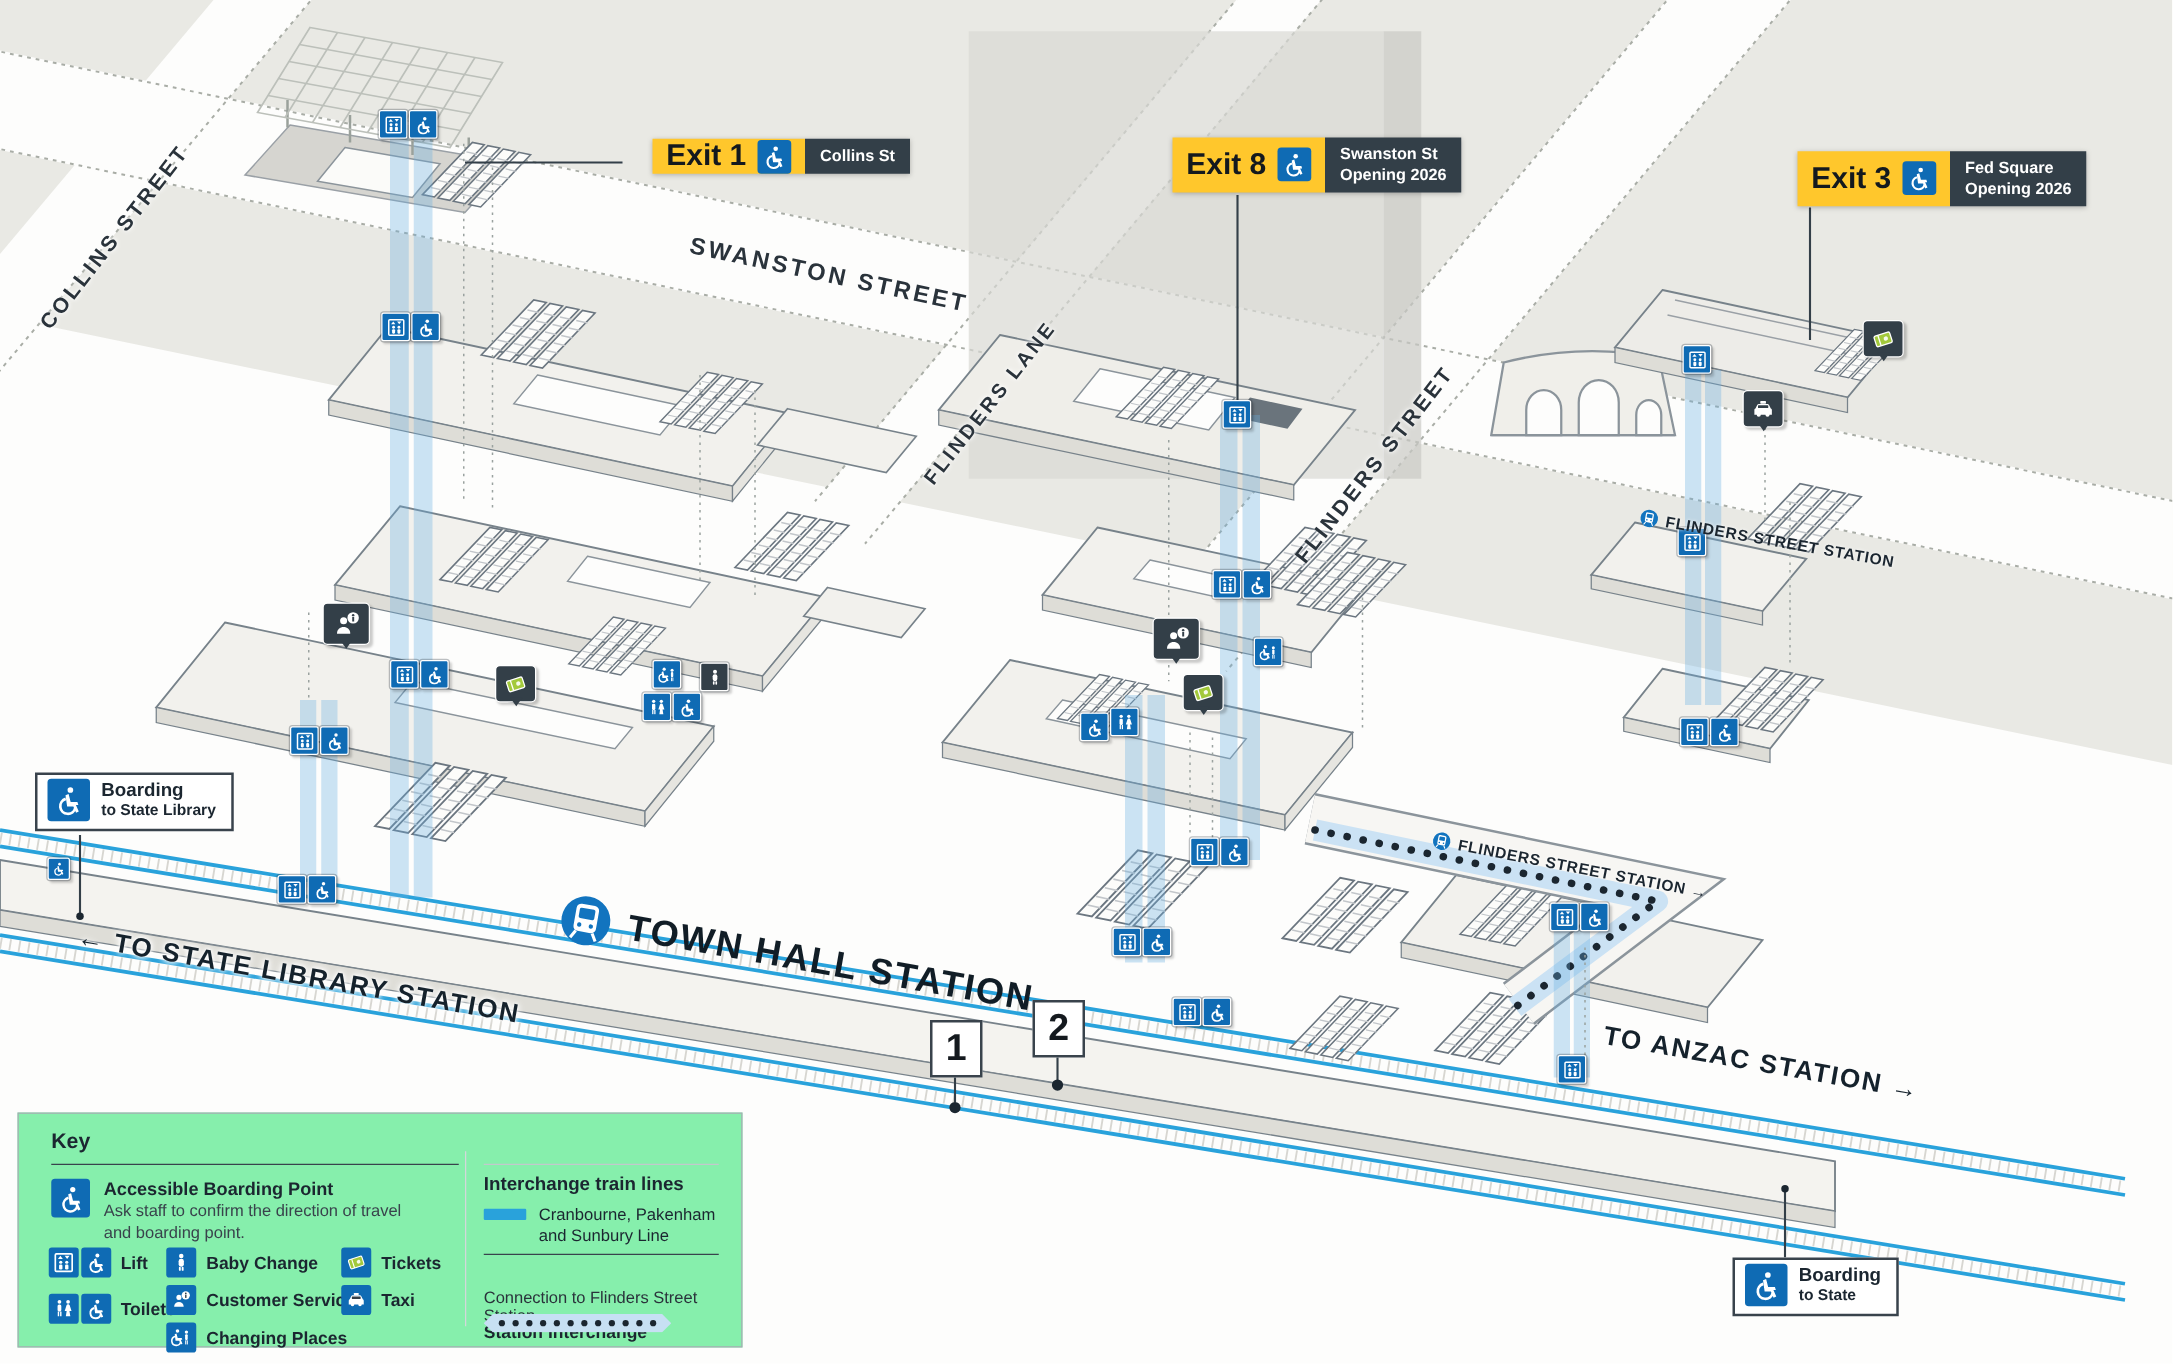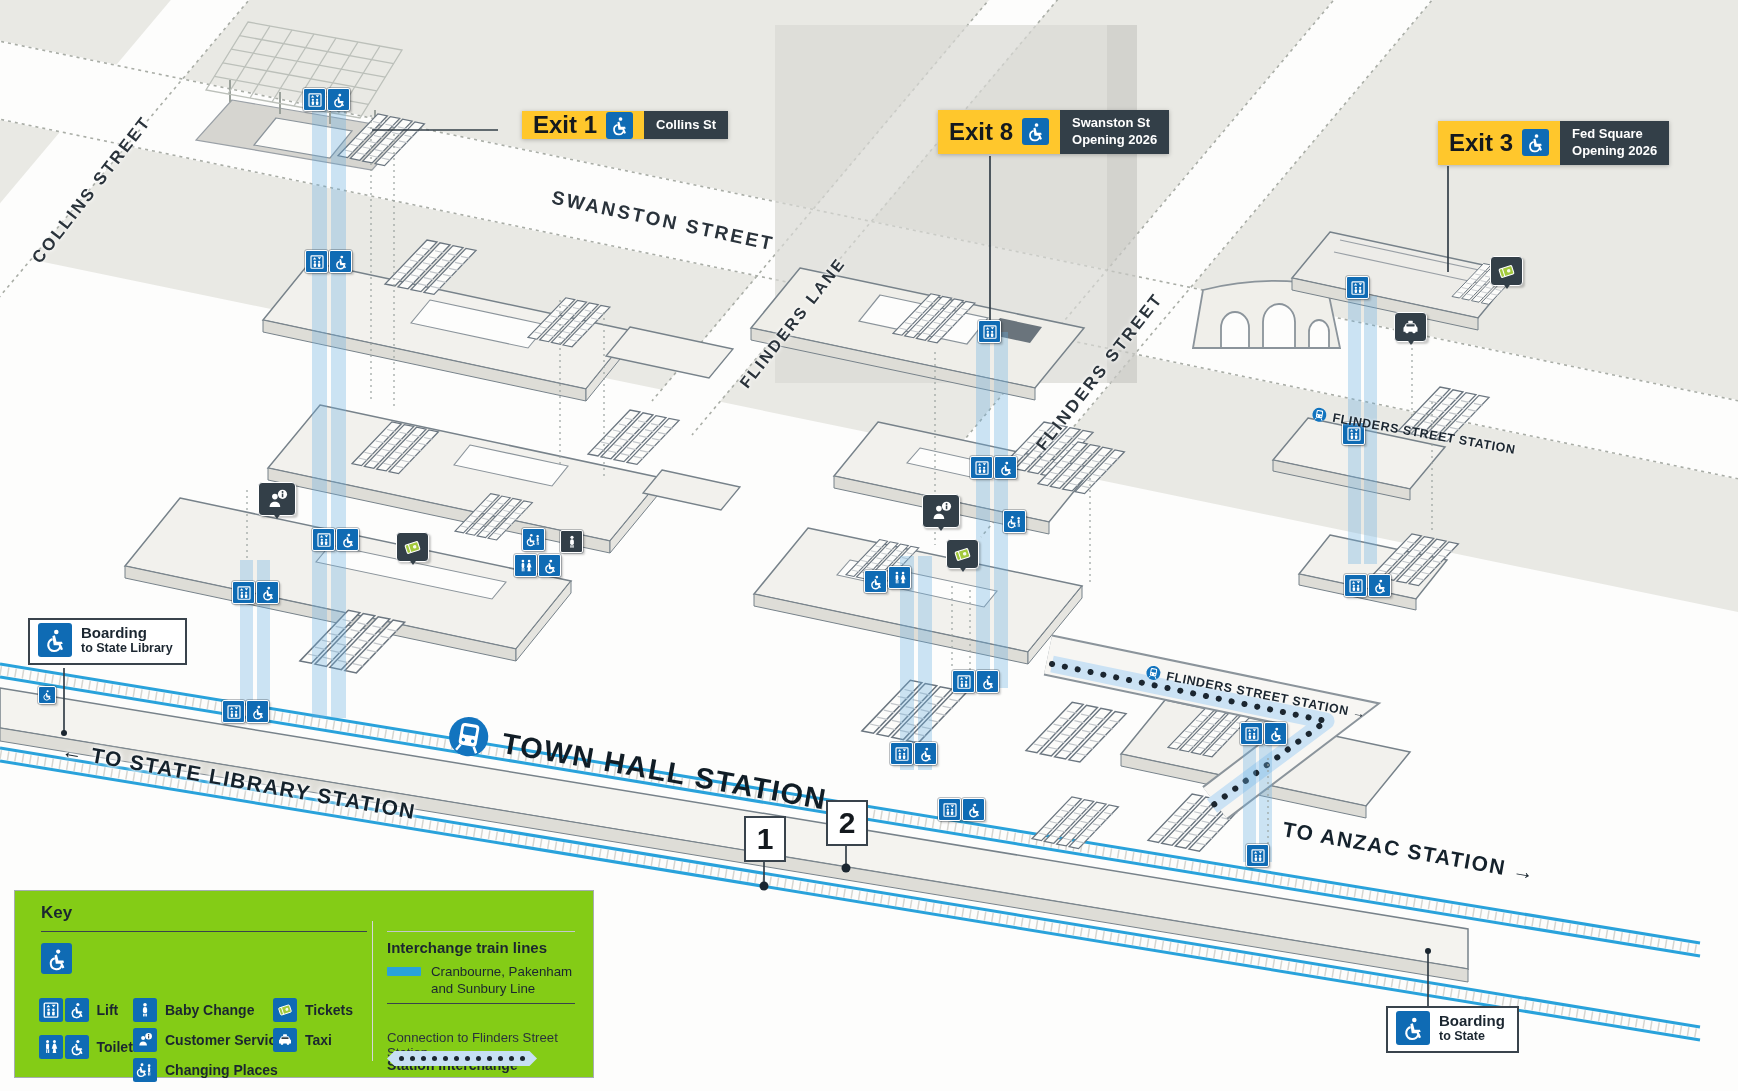--- a/index.html
+++ b/index.html
@@ -48,21 +48,21 @@
   .marker.mini .sq{width:16px;height:16px;}
   .marker.mini .sq svg{width:12px;height:12px;}
   .bubble{width:36px;height:32px;background:#333F48;border:1.5px solid #fff;border-radius:4px;position:relative;
     display:flex;align-items:center;justify-content:center;box-shadow:2px 2px 2px rgba(0,0,0,.2);}
   .bubble svg{width:25px;height:25px;}
   .bubble::after{content:"";position:absolute;left:50%;bottom:-9px;transform:translateX(-50%);
     border:5px solid transparent;border-top:7px solid #333F48;}
   .bubble.b-sm{width:31px;height:28px;}
   .bubble.b-sm svg{width:21px;height:21px;}
   
-  .keybox{position:absolute;left:14px;top:890px;width:578px;height:186px;background:#84cc16;border:1.6px solid #A6ADB3;}
+  .keybox{position:absolute;left:14px;top:890px;width:578px;height:186px;background:#86efac;border:1.6px solid #A6ADB3;}
   .keybox .k-title{position:absolute;left:26px;top:12px;font-size:17px;font-weight:800;}
   .k-hr-left{position:absolute;left:26px;top:40px;width:326px;border-top:1.6px solid #39434C;}
   .k-hr-right{position:absolute;left:372px;top:40px;width:188px;border-top:1.4px solid #C3C8CC;}
   .k-vline{position:absolute;left:357px;top:30px;height:140px;border-left:1px solid #D4D7DA;}
   .abp{position:absolute;left:26px;top:52px;display:flex;gap:11px;}
   .abp .sq{width:31px;height:31px;background:#0F6BB4;border-radius:3px;display:flex;align-items:center;justify-content:center;}
   .abp .sq svg{width:24px;height:24px;}
   .abp-title{font-size:14.5px;font-weight:800;line-height:1.25;}
   .abp-desc{font-size:13.2px;color:#39434C;line-height:1.28;}
   .kcol{position:absolute;top:106px;display:flex;flex-direction:column;gap:5px;}
@@ -739,20 +739,25 @@
     <div class="k-hr-left"></div>
     <div class="k-hr-right"></div>
     <div class="k-vline"></div>
 
     <div class="abp">
       <span class="sq">
         <svg viewBox="0 0 24 24">
             <use href="#sym-wheelchair"></use>
           </svg>
         </span>
+      <div>
+        <div class="abp-title">Accessible Boarding Point</div>
+        <div class="abp-desc">Ask staff to confirm the direction of travel</div>
+        <div class="abp-desc">and boarding point.</div>
+      </div>
     </div>
 
     <div class="kcol c1">
       <div class="kr">
         <span class="pair">
           <span class="sq">
               <svg viewBox="0 0 24 24">
                 <use href="#sym-lift"></use>
               </svg>
             </span>

